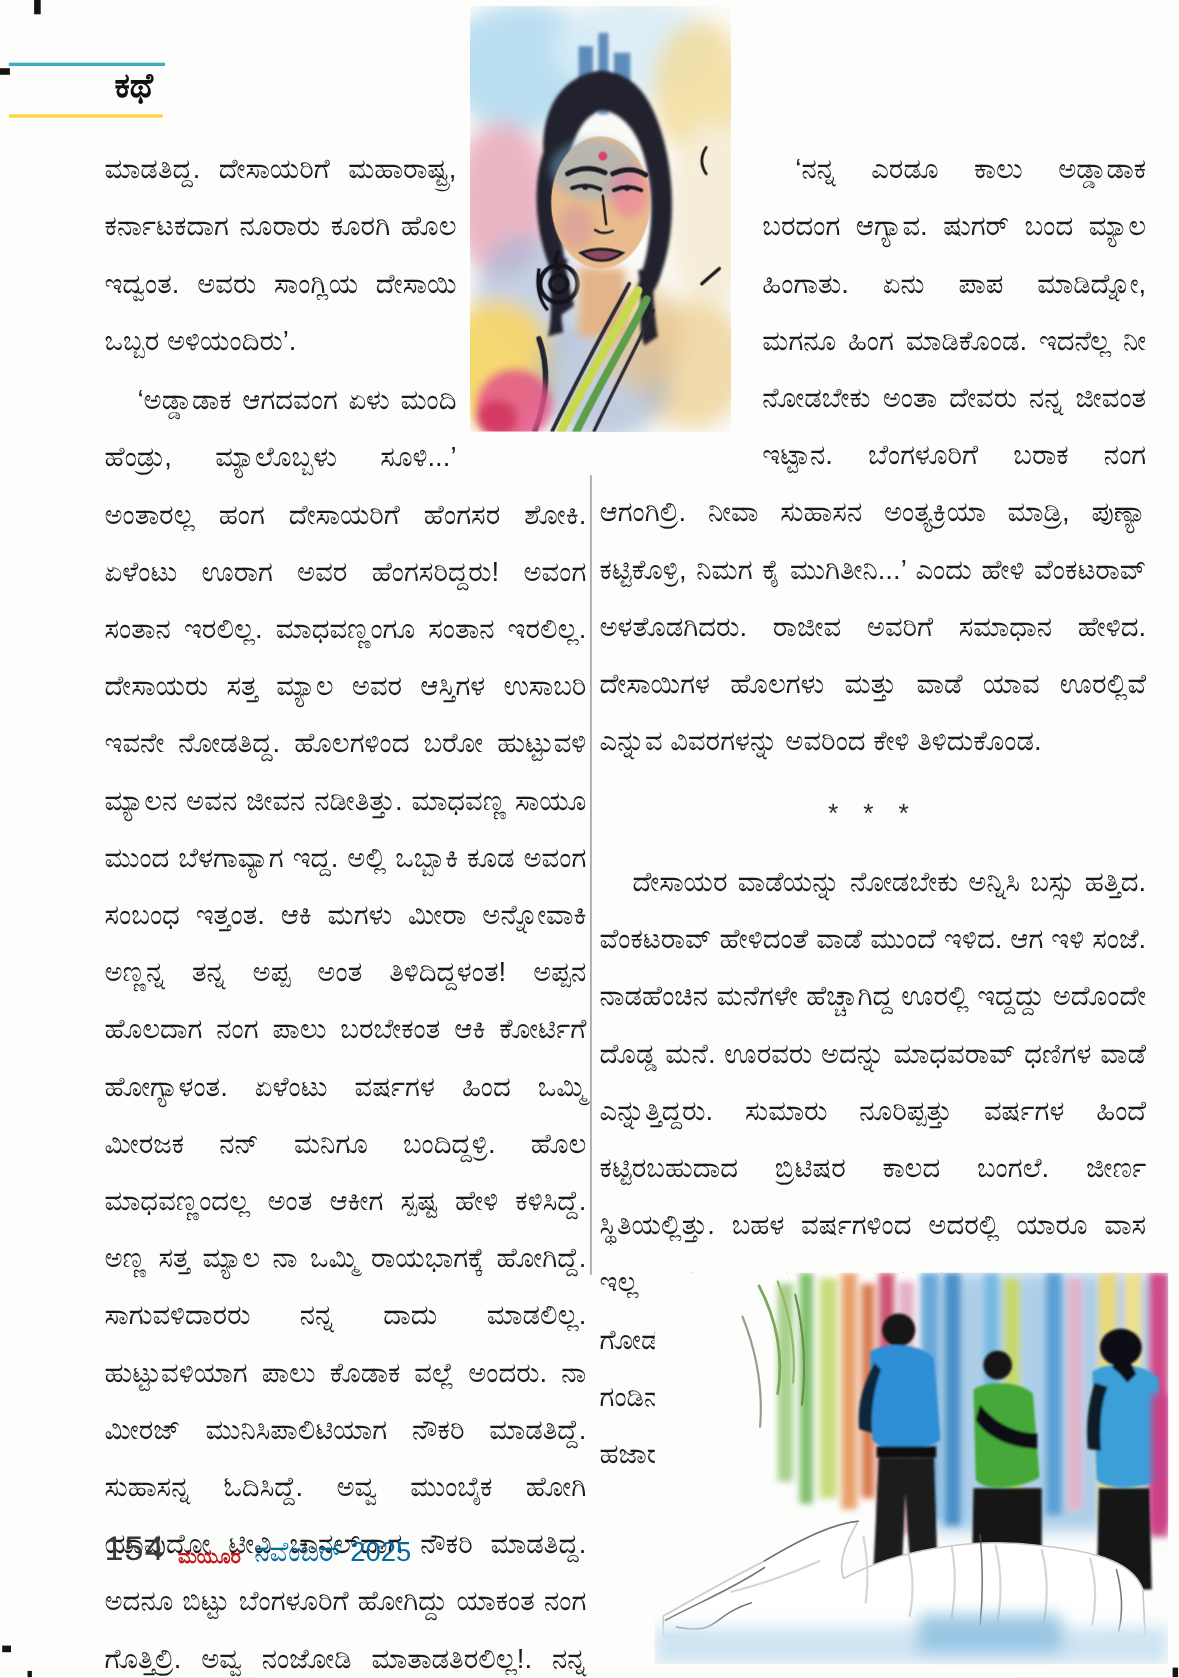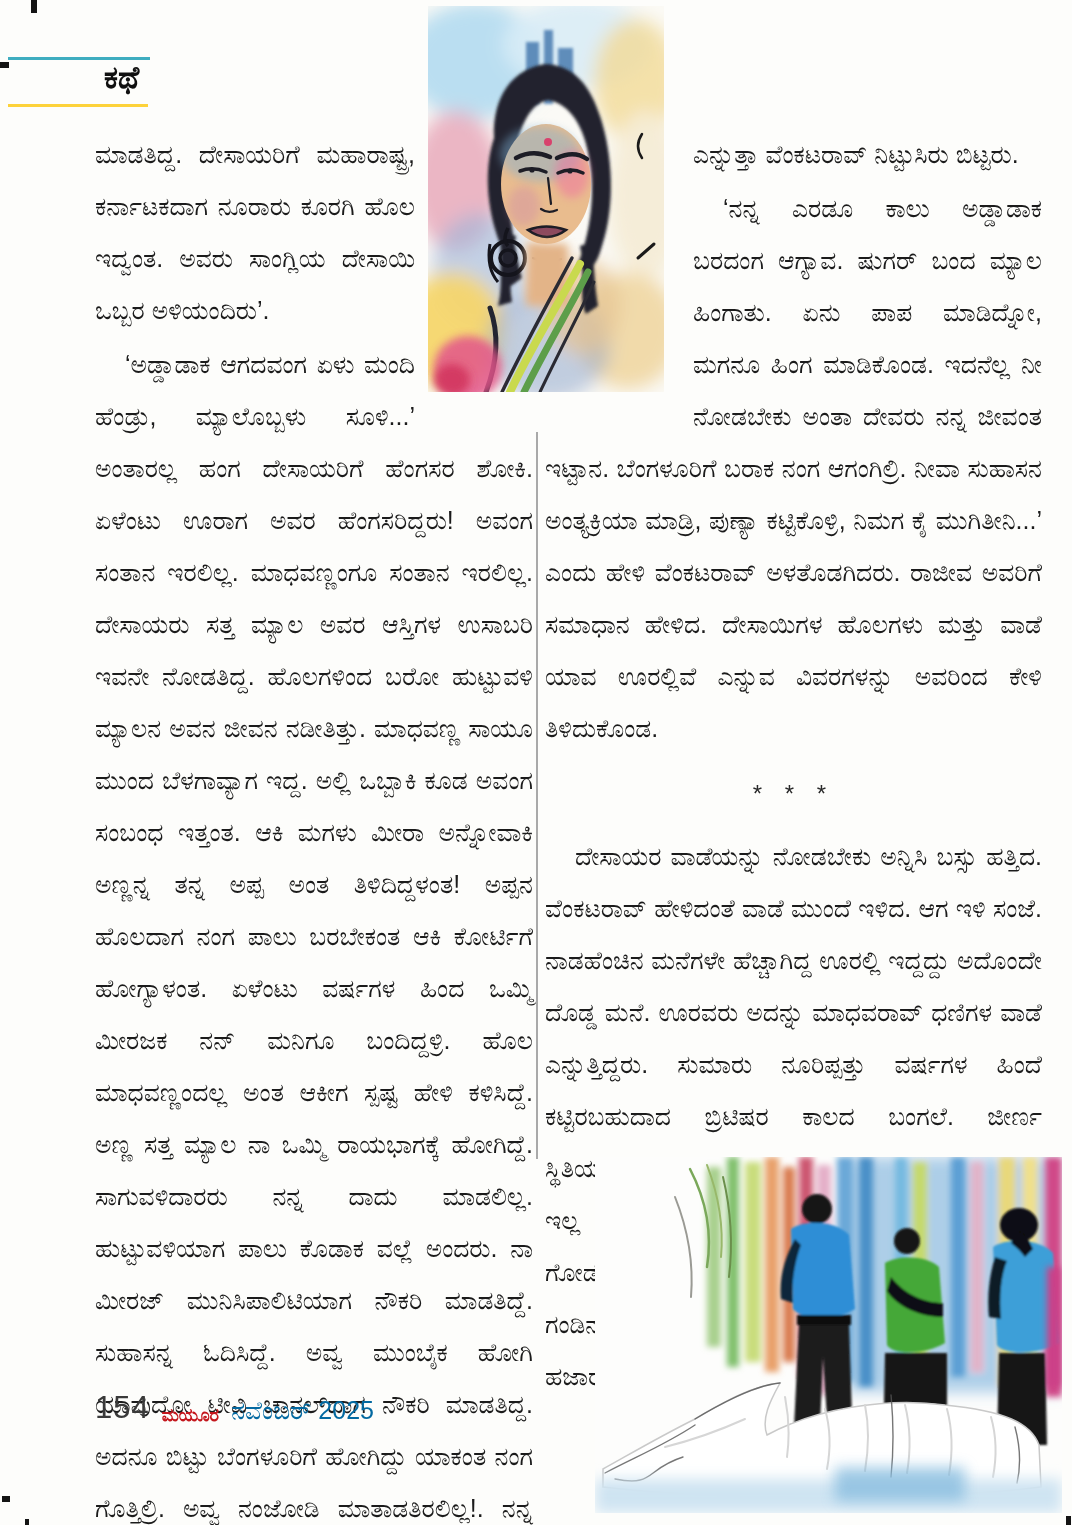--- a/index.html
+++ b/index.html
@@ -124,21 +124,20 @@
   <div id="left-col" class="col">
     <div class="wrap-right"></div>
     <p>ಮಾಡತಿದ್ದ. ದೇಸಾಯರಿಗೆ ಮಹಾರಾಷ್ಟ್ರ, ಕರ್ನಾಟಕದಾಗ ನೂರಾರು ಕೂರಗಿ ಹೊಲ ಇದ್ವಂತ. ಅವರು ಸಾಂಗ್ಲಿಯ ದೇಸಾಯಿ ಒಬ್ಬರ ಅಳಿಯಂದಿರು’.</p>
     <p class="indent">‘ಅಡ್ಡಾಡಾಕ ಆಗದವಂಗ ಏಳು ಮಂದಿ ಹೆಂಡ್ರು, ಮ್ಯಾಲೊಬ್ಬಳು ಸೂಳಿ...’ ಅಂತಾರಲ್ಲ ಹಂಗ ದೇಸಾಯರಿಗೆ ಹೆಂಗಸರ ಶೋಕಿ. ಏಳೆಂಟು ಊರಾಗ ಅವರ ಹೆಂಗಸರಿದ್ದರು! ಅವಂಗ ಸಂತಾನ ಇರಲಿಲ್ಲ. ಮಾಧವಣ್ಣಂಗೂ ಸಂತಾನ ಇರಲಿಲ್ಲ. ದೇಸಾಯರು ಸತ್ತ ಮ್ಯಾಲ ಅವರ ಆಸ್ತಿಗಳ ಉಸಾಬರಿ ಇವನೇ ನೋಡತಿದ್ದ. ಹೊಲಗಳಿಂದ ಬರೋ ಹುಟ್ಟುವಳಿ ಮ್ಯಾಲನ ಅವನ ಜೀವನ ನಡೀತಿತ್ತು. ಮಾಧವಣ್ಣ ಸಾಯೂ ಮುಂದ ಬೆಳಗಾವ್ಯಾಗ ಇದ್ದ. ಅಲ್ಲಿ ಒಬ್ಬಾಕಿ ಕೂಡ ಅವಂಗ ಸಂಬಂಧ ಇತ್ತಂತ. ಆಕಿ ಮಗಳು ಮೀರಾ ಅನ್ನೋವಾಕಿ ಅಣ್ಣನ್ನ ತನ್ನ ಅಪ್ಪ ಅಂತ ತಿಳಿದಿದ್ದಳಂತ! ಅಪ್ಪನ ಹೊಲದಾಗ ನಂಗ ಪಾಲು ಬರಬೇಕಂತ ಆಕಿ ಕೋರ್ಟಿಗೆ ಹೋಗ್ಯಾಳಂತ. ಏಳೆಂಟು ವರ್ಷಗಳ ಹಿಂದ ಒಮ್ಮಿ ಮೀರಜಕ ನನ್ ಮನಿಗೂ ಬಂದಿದ್ದಳ್ರಿ. ಹೊಲ ಮಾಧವಣ್ಣಂದಲ್ಲ ಅಂತ ಆಕೀಗ ಸ್ಪಷ್ಟ ಹೇಳಿ ಕಳಿಸಿದ್ದೆ. ಅಣ್ಣ ಸತ್ತ ಮ್ಯಾಲ ನಾ ಒಮ್ಮಿ ರಾಯಭಾಗಕ್ಕೆ ಹೋಗಿದ್ದೆ. ಸಾಗುವಳಿದಾರರು ನನ್ನ ದಾದು ಮಾಡಲಿಲ್ಲ. ಹುಟ್ಟುವಳಿಯಾಗ ಪಾಲು ಕೊಡಾಕ ವಲ್ಲೆ ಅಂದರು. ನಾ ಮೀರಜ್ ಮುನಿಸಿಪಾಲಿಟಿಯಾಗ ನೌಕರಿ ಮಾಡತಿದ್ದೆ. ಸುಹಾಸನ್ನ ಓದಿಸಿದ್ದೆ. ಅವ್ವ ಮುಂಬೈಕ ಹೋಗಿ ಯಾವುದೋ ಟೀವಿ ಚಾನಲ್‌ದಾಗ ನೌಕರಿ ಮಾಡತಿದ್ದ. ಅದನೂ ಬಿಟ್ಟು ಬೆಂಗಳೂರಿಗೆ ಹೋಗಿದ್ದು ಯಾಕಂತ ನಂಗ ಗೊತ್ತಿಲ್ರಿ. ಅವ್ವ ನಂಜೋಡಿ ಮಾತಾಡತಿರಲಿಲ್ಲ!. ನನ್ನ ಹೇಂತಿ ತಮ್ಮನ ಮಗಳು ಅನಸೂಯಾ ಅಂತ ಇಲ್ಲೇ ಮೀರಜ್‌ನಾಗ ಕಾಲೇಜ್ ಲೆಕ್ಚರರ್ ಅದಾಳ. ಆಕೀನ ನನ್ನ ಆರೈಕಿ ನೋಡಿಕೋತಾಳ. ನಮ್ಮದು ಕುಂದಗೋಳ. ಸಣ್ಣಾಂವ್ರಿದ್ದಾಗ ನಾನು, ಮಾಧವಣ್ಣ ಮೀರಜಕ ಬಂದ್ವಿ. ಕುಂದಗೋಳದಾಗ ನಮ್ಮ ಬಂಧುಗಳು ಯಾರಿದ್ದಾರ ಅನ್ನೋದು ನಂಗೊತ್ತಿಲ್ಲ...’</p>
   </div>
 
   <div class="divider"></div>
 
   <div id="right-col" class="col">
     <div class="wrap-left"></div>
-    <p>ಎನ್ನುತ್ತಾ ವೆಂಕಟರಾವ್ ನಿಟ್ಟುಸಿರು ಬಿಟ್ಟರು.</p>
     <p class="indent">‘ನನ್ನ ಎರಡೂ ಕಾಲು ಅಡ್ಡಾಡಾಕ ಬರದಂಗ ಆಗ್ಯಾವ. ಷುಗರ್ ಬಂದ ಮ್ಯಾಲ ಹಿಂಗಾತು. ಏನು ಪಾಪ ಮಾಡಿದ್ನೋ, ಮಗನೂ ಹಿಂಗ ಮಾಡಿಕೊಂಡ. ಇದನೆಲ್ಲ ನೀ ನೋಡಬೇಕು ಅಂತಾ ದೇವರು ನನ್ನ ಜೀವಂತ ಇಟ್ಟಾನ. ಬೆಂಗಳೂರಿಗೆ ಬರಾಕ ನಂಗ ಆಗಂಗಿಲ್ರಿ. ನೀವಾ ಸುಹಾಸನ ಅಂತ್ಯಕ್ರಿಯಾ ಮಾಡ್ರಿ, ಪುಣ್ಯಾ ಕಟ್ಟಿಕೊಳ್ರಿ, ನಿಮಗ ಕೈ ಮುಗಿತೀನಿ...’ ಎಂದು ಹೇಳಿ ವೆಂಕಟರಾವ್ ಅಳತೊಡಗಿದರು. ರಾಜೀವ ಅವರಿಗೆ ಸಮಾಧಾನ ಹೇಳಿದ. ದೇಸಾಯಿಗಳ ಹೊಲಗಳು ಮತ್ತು ವಾಡೆ ಯಾವ ಊರಲ್ಲಿವೆ ಎನ್ನುವ ವಿವರಗಳನ್ನು ಅವರಿಂದ ಕೇಳಿ ತಿಳಿದುಕೊಂಡ.</p>
     <div class="stars">* * *</div>
     <p class="indent">ದೇಸಾಯರ ವಾಡೆಯನ್ನು ನೋಡಬೇಕು ಅನ್ನಿಸಿ ಬಸ್ಸು ಹತ್ತಿದ. ವೆಂಕಟರಾವ್ ಹೇಳಿದಂತೆ ವಾಡೆ ಮುಂದೆ ಇಳಿದ. ಆಗ ಇಳಿ ಸಂಜೆ. ನಾಡಹೆಂಚಿನ ಮನೆಗಳೇ ಹೆಚ್ಚಾಗಿದ್ದ ಊರಲ್ಲಿ ಇದ್ದದ್ದು ಅದೊಂದೇ ದೊಡ್ಡ ಮನೆ. ಊರವರು ಅದನ್ನು ಮಾಧವರಾವ್ ಧಣಿಗಳ ವಾಡೆ ಎನ್ನುತ್ತಿದ್ದರು. ಸುಮಾರು ನೂರಿಪ್ಪತ್ತು ವರ್ಷಗಳ ಹಿಂದೆ ಕಟ್ಟಿರಬಹುದಾದ ಬ್ರಿಟಿಷರ ಕಾಲದ ಬಂಗಲೆ. ಜೀರ್ಣ ಸ್ಥಿತಿಯಲ್ಲಿತ್ತು. ಬಹಳ ವರ್ಷಗಳಿಂದ ಅದರಲ್ಲಿ ಯಾರೂ ವಾಸ ಇಲ್ಲ ಅನ್ನೋದು ನೋಡುತ್ತಿದ್ದಂತೆ ಗೊತ್ತಾಯಿತು. ವಾಡೆಯ ಗೋಡೆಗಳ ಮೇಲೆ ಇದ್ದಲಿಯಿಂದ ಬೆತ್ತಲೆಯಾಗಿ ನಿಂತ ಹೆಣ್ಣು ಗಂಡಿನ ಚಿತ್ರಗಳನ್ನು ಸ್ಥಳೀಯ ಕಲಾವಿದರು ಬಿಡಿಸಿದ್ದರು. ವಾಡೆಯ ಹಜಾರದಲ್ಲಿ ಎಮ್ಮೆಗಳನ್ನು</p>
   </div>
 
   <svg id="bottom-art" class="illustration" viewBox="0 0 467 356">
     <defs>
       <filter id="bb6" x="-60%" y="-60%" width="220%" height="220%">
           <feGaussianBlur stdDeviation="7"></feGaussianBlur>
         </filter>

